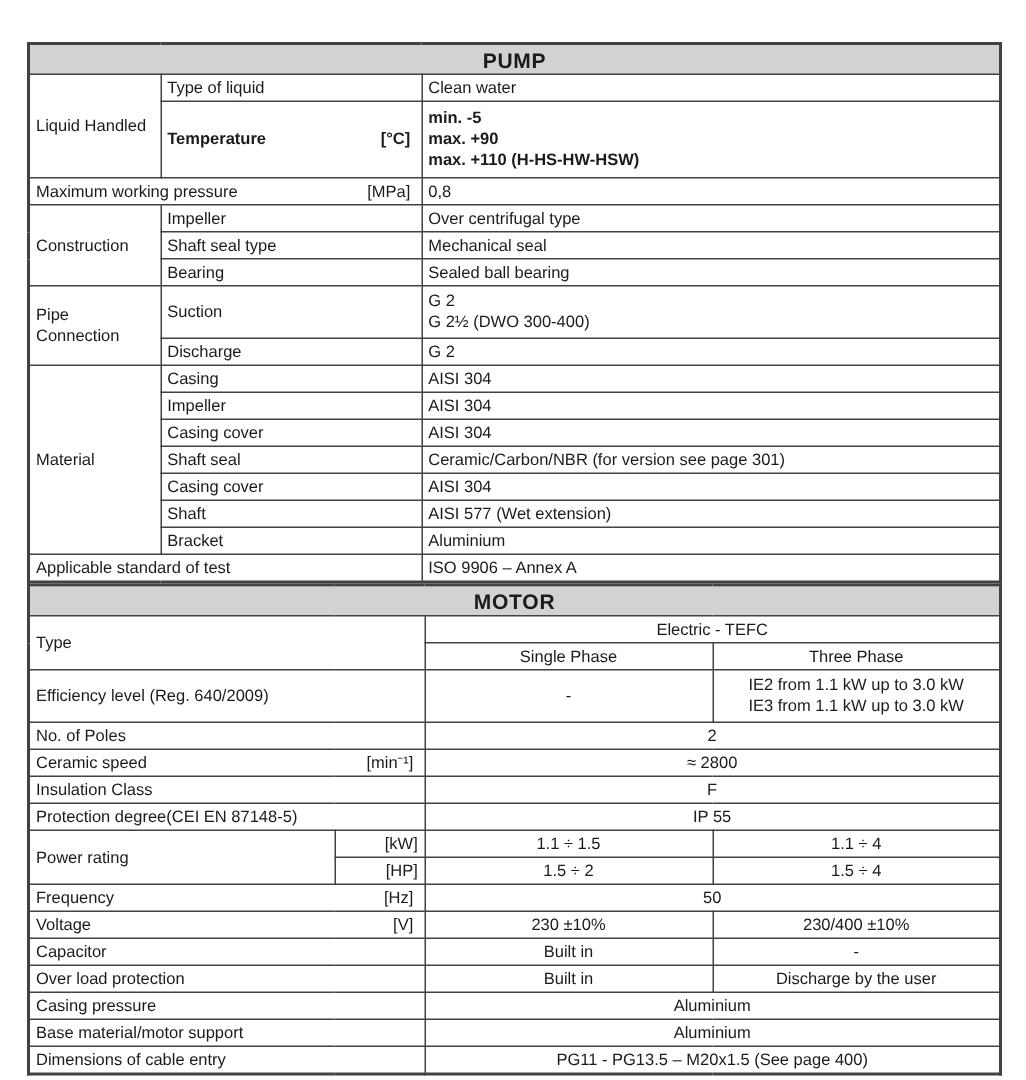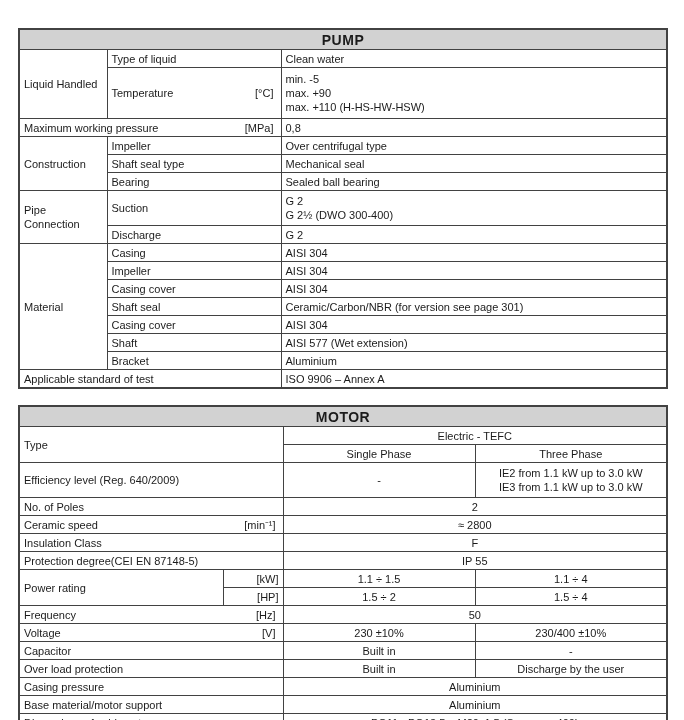--- a/index.html
+++ b/index.html
@@ -42,22 +42,22 @@
   td.grp { vertical-align: middle; }
   .lu {
     display: flex;
     justify-content: space-between;
     align-items: center;
     width: 100%;
   }
   .unit { white-space: nowrap; padding-right: 3px; }
   td.unitcell { text-align: right; padding-right: 6px; }
   tr.h2 td { height: 32px; }
-  tr.h3 td { height: 48px; }
-  table.spec.pump-t { margin-bottom: 16px; }
+  tr.h3 td { height: 48px; font-weight: bold; }
+  table.spec.pump-t { }
 </style>
 </head>
 <body>
 
 <div class="page">
 
   <table class="spec pump-t">
     <colgroup>
       <col style="width:88px">
       <col style="width:174px">

